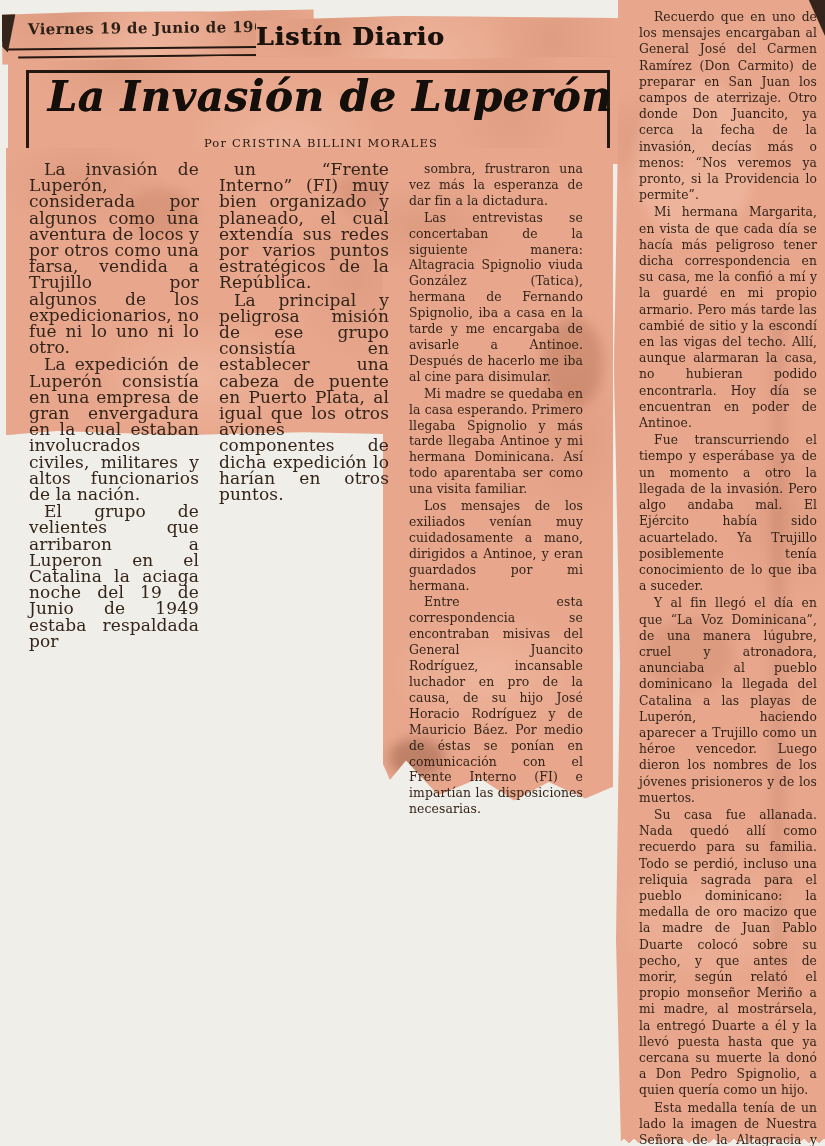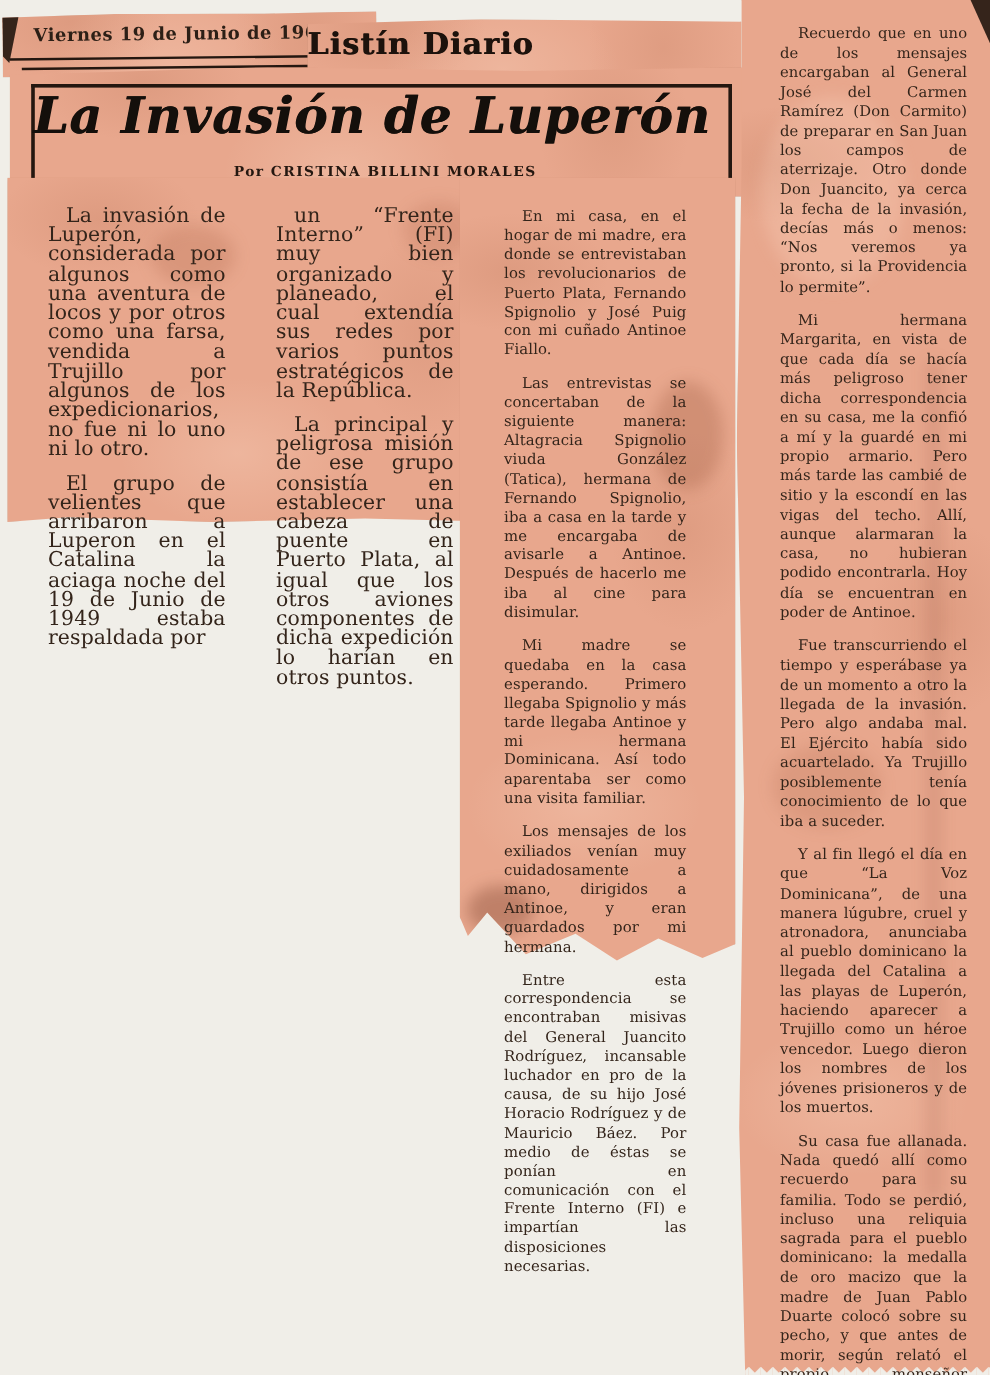--- a/index.html
+++ b/index.html
@@ -23,40 +23,40 @@
   }
   .rule{position:absolute;background:#241710;}
   .bodytext{
     position:absolute;
     text-align:justify;
     color:#33241a;
     font-size:17px;
     line-height:16.2px;
     letter-spacing:.1px;
   }
-  .bodytext p{margin:12px;text-indent:15px;}
+  .bodytext p{margin:1px;text-indent:15px;}
   .date-label{
     position:absolute;left:26px;top:8px;
     font-size:15px;font-weight:bold;letter-spacing:.4px;color:#2c1f16;
   }
   .masthead-label{
     position:absolute;left:0;right:8px;top:6px;text-align:left;
     font-size:25px;font-weight:bold;color:#1c120c;
     text-shadow:.6px 0 #1c120c;
     letter-spacing:1px;
   }
   .headline-label{
-    position:absolute;left:0;right:10px;top:16px;text-align:center;
+    position:absolute;left:0;right:10px;top:16px;text-align:right;
     font-size:42px;font-weight:bold;font-style:italic;color:#140f0b;
     letter-spacing:.5px;
     text-shadow:.5px 0 #140f0b;
   }
   .byline-label{
     position:absolute;left:12px;right:0;top:80px;text-align:center;
-    font-size:11.5px;font-weight:bold;color:#241710;letter-spacing:1.2px;
+    font-size:11.5px;font-weight:normal;color:#241710;letter-spacing:1.2px;
   }
   .stain{position:absolute;border-radius:50%;filter:blur(6px);pointer-events:none;}
   .zigzag-bottom{
     position:absolute;left:0;right:0;bottom:0;height:9px;
     background:
       linear-gradient(-45deg,#f0eee8 5px,transparent 0),
       linear-gradient(45deg,#f0eee8 5px,transparent 0);
     background-size:10px 10px;
     background-position:0 100%;
   }
@@ -106,30 +106,31 @@
             clip-path:polygon(4px 0,100% 0,100% 100%,7px 100%,2px 82%,6px 58%,0 32%,4px 12%);">
   <div class="corner-mark" style="right:0;top:0;width:18px;height:36px;clip-path:polygon(100% 0,10% 0,100% 100%);"></div>
   <div class="stain" style="left:20px;top:80px;width:120px;height:160px;background:rgba(255,220,200,.25);"></div>
   <div class="stain" style="left:158px;top:300px;width:12px;height:700px;background:rgba(120,60,40,.14);border-radius:8px;"></div>
   <div class="stain" style="left:30px;top:620px;width:90px;height:70px;background:rgba(160,85,55,.16);"></div>
   <div class="zigzag-bottom"></div>
 </div>
 
 <div class="bodytext" style="left:28px;top:160px;width:172px;">
   <p>La invasión de Luperón, considerada por algunos como una aventura de locos y por otros como una farsa, vendida a Trujillo por algunos de los expedicionarios, no fue ni lo uno ni lo otro.</p>
+  <p>La expedición de Luperón consistía en una empresa de gran envergadura en la cual estaban involucrados civiles, militares y altos funcionarios de la nación.</p>
   <p>El grupo de velientes que arribaron a Luperon en el Catalina la aciaga noche del 19 de Junio de 1949 estaba respaldada por</p>
 </div>
 
 <div class="bodytext" style="left:218px;top:160px;width:172px;">
   <p>un “Frente Interno” (FI) muy bien organizado y planeado, el cual extendía sus redes por varios puntos estratégicos de la República.</p>
   <p>La principal y peligrosa misión de ese grupo consistía en establecer una cabeza de puente en Puerto Plata, al igual que los otros aviones componentes de dicha expedición lo harían en otros puntos.</p>
 </div>
 
 <div class="bodytext" style="left:408px;top:160px;width:176px;font-size:12.4px;line-height:15.9px;">
-  <p>En mi casa, en el hogar de mi madre, era donde se entrevistaban los revolucionarios de Puerto Plata, Fernando Spignolio y José Puig con mi cuñado Antinoe Fiallo.</p>
+  <p>sombra, frustraron una vez más la esperanza de dar fin a la dictadura.</p>
   <p>Las entrevistas se concertaban de la siguiente manera: Altagracia Spignolio viuda González (Tatica), hermana de Fernando Spignolio, iba a casa en la tarde y me encargaba de avisarle a Antinoe. Después de hacerlo me iba al cine para disimular.</p>
   <p>Mi madre se quedaba en la casa esperando. Primero llegaba Spignolio y más tarde llegaba Antinoe y mi hermana Dominicana. Así todo aparentaba ser como una visita familiar.</p>
   <p>Los mensajes de los exiliados venían muy cuidadosamente a mano, dirigidos a Antinoe, y eran guardados por mi hermana.</p>
   <p>Entre esta correspondencia se encontraban misivas del General Juancito Rodríguez, incansable luchador en pro de la causa, de su hijo José Horacio Rodríguez y de Mauricio Báez. Por medio de éstas se ponían en comunicación con el Frente Interno (FI) e impartían las disposiciones necesarias.</p>
 </div>
 
 <div class="bodytext" style="left:638px;top:8px;width:180px;font-size:12.3px;line-height:16.2px;">
   <p>Recuerdo que en uno de los mensajes encargaban al General José del Carmen Ramírez (Don Carmito) de preparar en San Juan los campos de aterrizaje. Otro donde Don Juancito, ya cerca la fecha de la invasión, decías más o menos: “Nos veremos ya pronto, si la Providencia lo permite”.</p>
   <p>Mi hermana Margarita, en vista de que cada día se hacía más peligroso tener dicha correspondencia en su casa, me la confió a mí y la guardé en mi propio armario. Pero más tarde las cambié de sitio y la escondí en las vigas del techo. Allí, aunque alarmaran la casa, no hubieran podido encontrarla. Hoy día se encuentran en poder de Antinoe.</p>
   <p>Fue transcurriendo el tiempo y esperábase ya de un momento a otro la llegada de la invasión. Pero algo andaba mal. El Ejército había sido acuartelado. Ya Trujillo posiblemente tenía conocimiento de lo que iba a suceder.</p>

